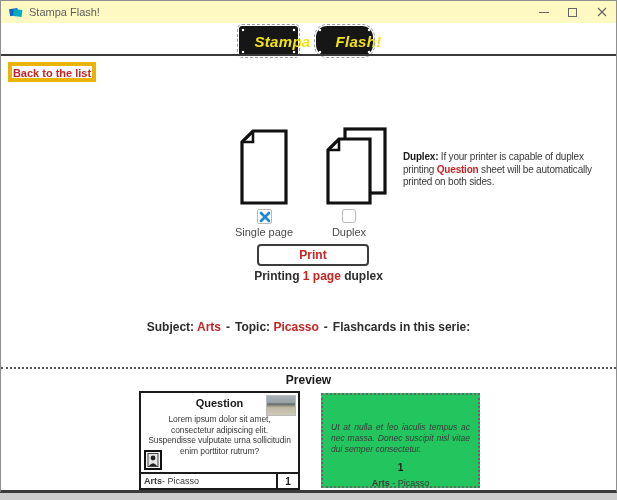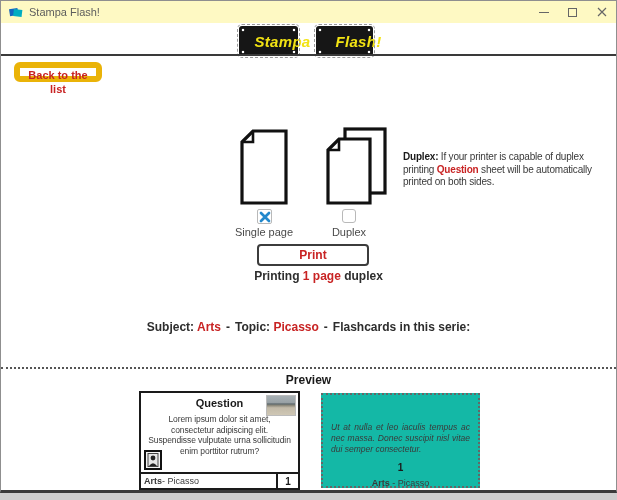--- a/index.html
+++ b/index.html
@@ -21,26 +21,26 @@
   .badge { position:absolute; height:30px; display:flex; align-items:center; justify-content:center;
            color:#f2e313; font-weight:bold; font-style:italic; font-size:15px; border-radius:3px;
            outline:1px dashed #9a9a9a; outline-offset:1px; letter-spacing:.3px;
            background:
              radial-gradient(circle at 4px 4px, #fff 1.4px, transparent 1.6px),
              radial-gradient(circle at calc(100% - 4px) 4px, #fff 1.4px, transparent 1.6px),
              radial-gradient(circle at 4px calc(100% - 4px), #fff 1.4px, transparent 1.6px),
              radial-gradient(circle at calc(100% - 4px) calc(100% - 4px), #fff 1.4px, transparent 1.6px),
              #161616; padding-left: 28px; }
   .badge1 { left:238px; top:25px; width:59px; }
-  .badge2 { left:315px; top:25px; width:57px; }
+  .badge2 { left:315px; top:25px; width:57px;border-radius:11px; }
   .hr-dark { position:absolute; top:53px; left:0; right:0; height:2px; background:#3a3a3a; }
   
   .back-btn { position:absolute; left:7px; top:61px; width:88px; height:20px; background:#fff;
-              border:6px solid #eab308; border-radius:6px; color:#c82323; font-weight:bold;
-              font-size:11px; cursor:pointer; line-height:14px;margin-left:6px; }
+              border:4px solid #eab308; border-radius:0; color:#c82323; font-weight:bold;
+              font-size:11px; cursor:pointer; line-height:14px; }
   
   .instr { position:absolute; font-size:10px; line-height:12.5px; color:#3a3a3a; letter-spacing:-0.2px; }
   .instr-left { left:12px; top:148px; width:220px; text-align:center; }
   .instr-right { left:402px; top:150px; width:212px; text-align:left; }
   .blk { color:#1a1a1a; }
   .red { color:#c82323; }
   .green { color:#669933; }
   
   .pg-icon { position:absolute; }
   .single-icon { left:238px; top:128px; }
@@ -73,21 +73,21 @@
              background:linear-gradient(180deg,#a7b0b4 0%,#99a2a6 34%,#5f6a6e 42%,#8d8a7c 50%,#c2baa8 62%,#cfc7b5 100%); }
   .q-body { margin-top:5px; padding:0 6px; font-size:8.5px; line-height:10.5px; text-align:center;
             color:#3a3a3a; letter-spacing:-0.1px; }
   .q-portrait { position:absolute; left:3px; bottom:18px; width:18px; height:20px; display:flex; }
   .q-footer { position:absolute; left:0; right:0; bottom:0; height:16px; border-top:2px solid #1a1a1a;
               display:flex; align-items:stretch; font-size:9px; color:#3a3a3a; background:#fff; }
   .q-footer-label { flex:1; display:flex; align-items:center; padding-left:3px; }
   .q-page { width:22px; border-left:2px solid #1a1a1a; display:flex; align-items:center;
             justify-content:center; font-weight:bold; font-size:10px; color:#1a1a1a; }
   
-  .a-card { position:absolute; left:320px; top:392px; width:159px; height:95px; background:#14b8a6;
+  .a-card { position:absolute; left:320px; top:392px; width:159px; height:95px; background:#22c55e;
             border:2px dotted #666; padding-top:27px; }
   .a-body { padding:0 8px; font-size:8.5px; line-height:11px; font-style:italic; text-align:justify;
             color:#3a3a3a; }
   .a-page { text-align:center; font-weight:bold; font-size:10px; margin-top:7px; color:#1a1a1a; }
   .a-footer { text-align:center; font-size:9px; margin-top:5px; color:#3a3a3a; }
   b { font-weight:bold; }
 </style>
 </head>
 <body>
 

